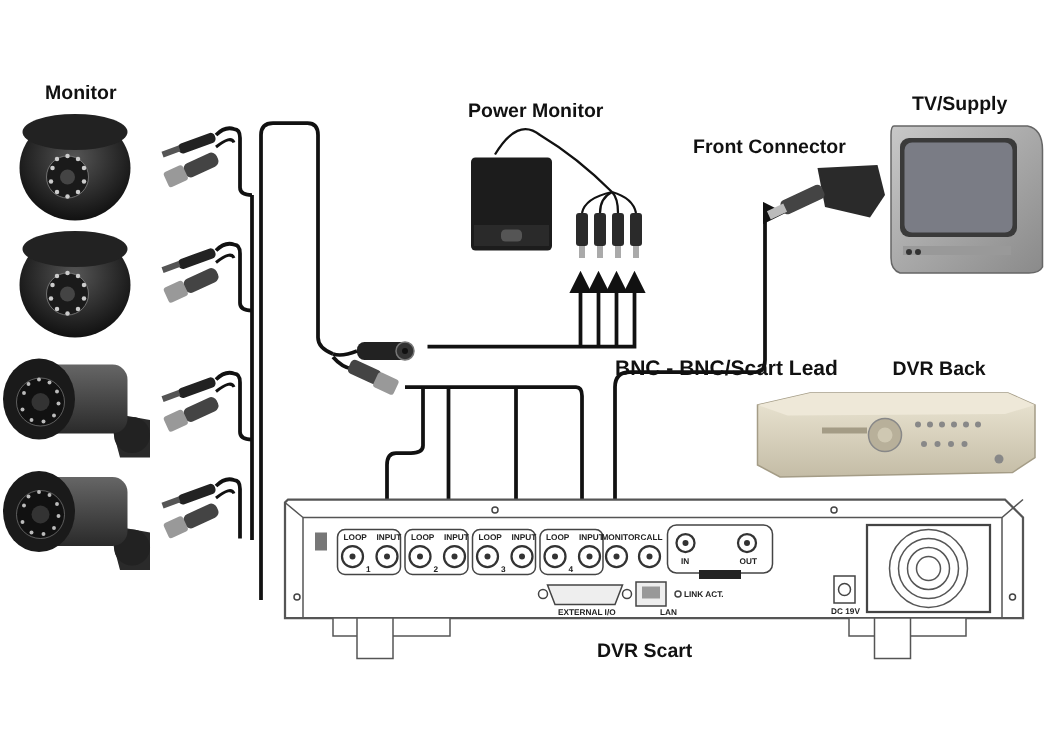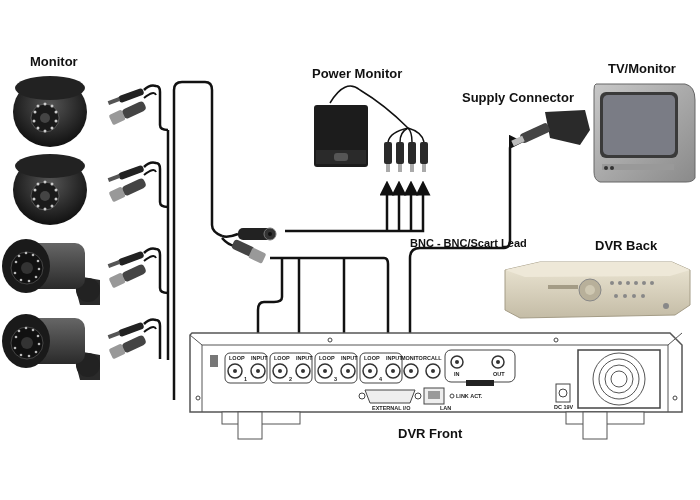--- a/index.html
+++ b/index.html
@@ -342,17 +342,17 @@
     <text class="panel-lbl" x="493" y="376">OUT</text>
     <text class="panel-lbl" x="372" y="410">EXTERNAL I/O</text>
     <text class="panel-lbl" x="440" y="410">LAN</text>
     <text class="panel-lbl" x="456" y="398">LINK ACT.</text>
     <text class="panel-lbl" x="554" y="409">DC 19V</text>
   </g>
 </svg>
 
 <div class="lbl" style="left:30px; top:54px;">Monitor</div>
 <div class="lbl" style="left:312px; top:66px;">Power Monitor</div>
-<div class="lbl" style="left:462px; top:90px;">Supply Connector</div>
-<div class="lbl" style="left:608px; top:61px;">TV/Monitor</div>
-<div class="lbl" style="left:410px; top:237px; font-size:11px;">BNC - BNC/Scart Lead</div>
+<div class="lbl" style="left:462px; top:90px;">Front Connector</div>
+<div class="lbl" style="left:608px; top:61px;">TV/Supply</div>
+<div class="lbl" style="left:410px; top:237px; font-size:14px;">BNC - BNC/Scart Lead</div>
 <div class="lbl" style="left:595px; top:238px;">DVR Back</div>
-<div class="lbl" style="left:398px; top:426px;">DVR Front</div>
+<div class="lbl" style="left:398px; top:426px;">DVR Scart</div>
 
 </body></html>

